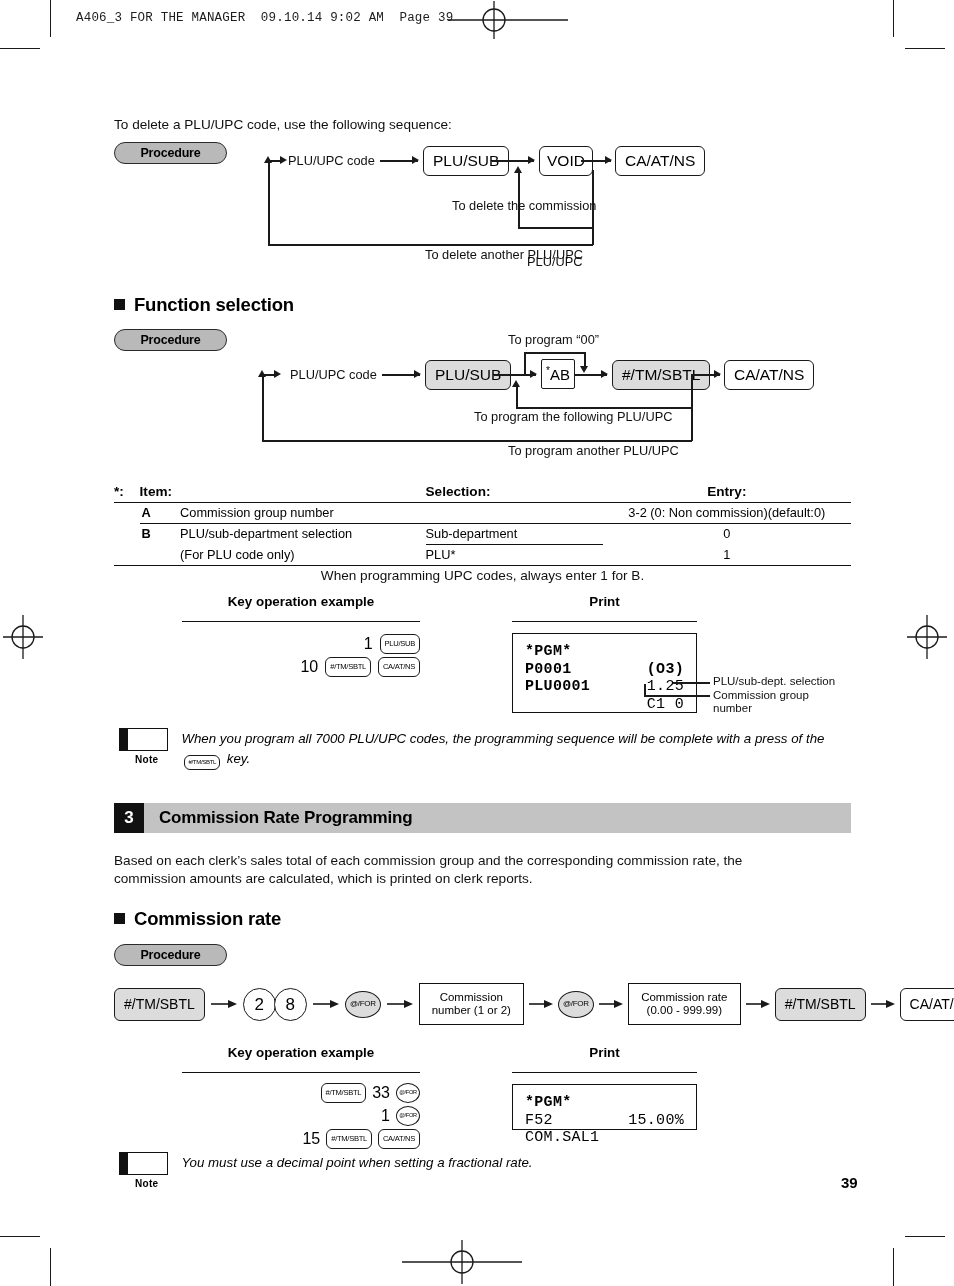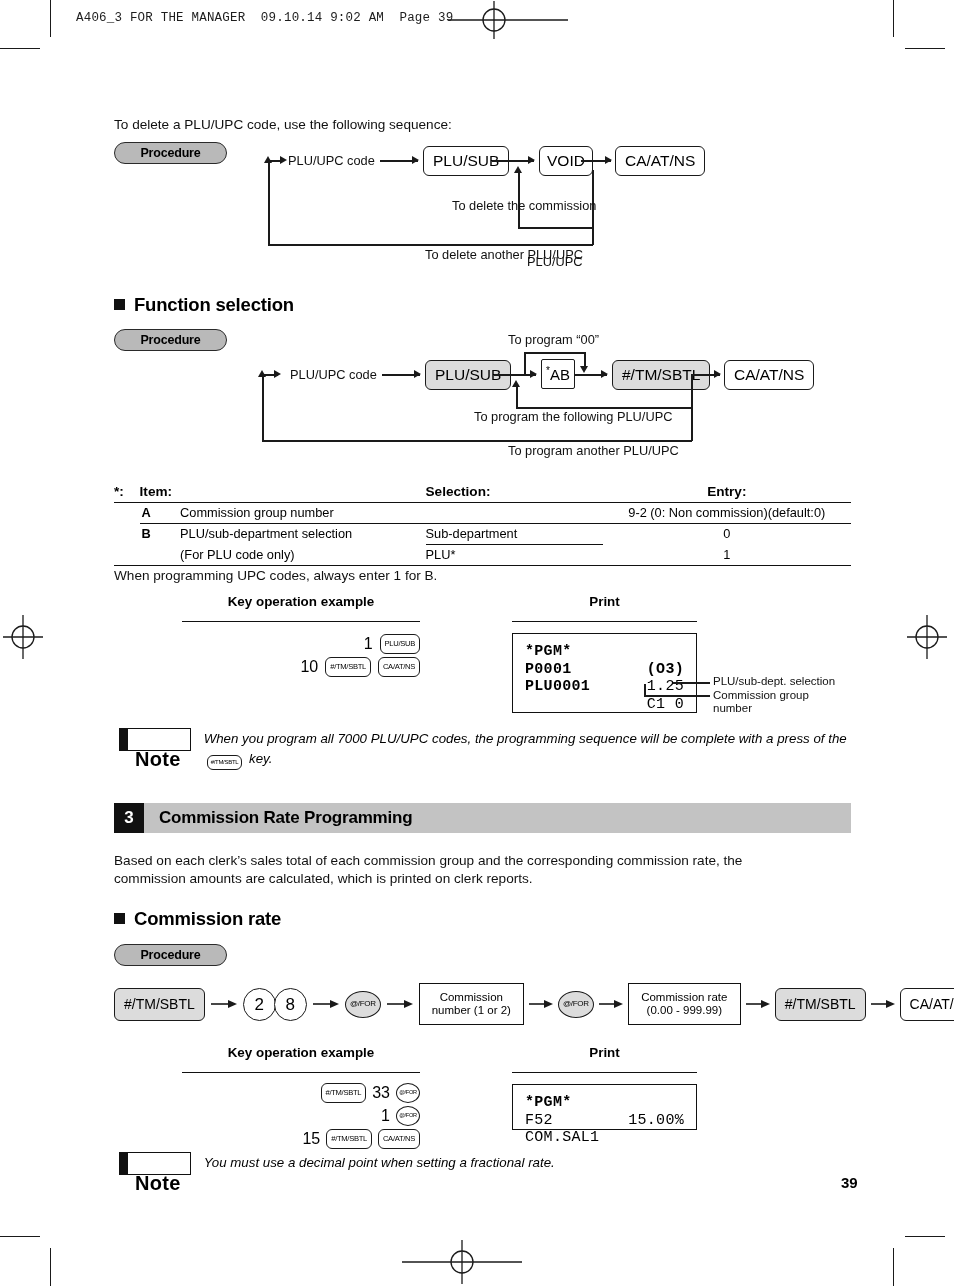--- a/index.html
+++ b/index.html
@@ -20,21 +20,21 @@
 
   
   .page-header {
     position:absolute; left:76px; top:11px;
     font-family:"Liberation Mono", monospace;
     font-size:12.5px; letter-spacing:.2px; color:#1d1d1d;
     white-space:pre;
   }
 
   
-  .body-text { font-size:13.6px; line-height:19px; color:#111; }
+  .body-text { font-size:13.6px; line-height:19px; color:#111;text-align:center; }
   .h-square {
     display:inline-block; width:11px; height:11px; background:#111;
     margin-right:9px; vertical-align:1px;
   }
   .section-h2 { font-size:18.5px; font-weight:bold; letter-spacing:-.2px; }
 
   
   .proc-pill {
     width:113px; height:22px; border-radius:11px;
     background:#b9b9b9; border:1.2px solid #2a2a2a;
@@ -112,21 +112,21 @@
   .pr-row { display:flex; justify-content:space-between; font-size:15px; line-height:17.5px; letter-spacing:.3px;}
   .pr-bold { font-weight:bold; }
 
   
   .note-badge {
     display:inline-flex; align-items:center;
     border:1.6px solid #111; height:23px; padding:0 9px 0 0;
     background:#fff;
   }
   .note-badge .bar { width:8px; height:23px; background:#111; margin-right:7px; }
-  .note-badge .txt { font-size:20px; font-weight:bold; letter-spacing:.3px;margin-top:40px; }
+  .note-badge .txt { font-size:10px; font-weight:bold; letter-spacing:.3px;margin-top:40px; }
   .note-text { font-size:13.3px; font-style:italic; line-height:20px; }
 
   
   .secbar { display:flex; align-items:stretch; height:30px; width:737px; }
   .secbar .num {
     width:30px; background:#111; color:#fff;
     display:flex; align-items:center; justify-content:center;
     font-size:17px; font-weight:bold;
   }
   .secbar .ttl {
@@ -284,21 +284,21 @@
         <th style="width:180px; text-align:left;">Selection:</th>
         <th style="width:253px; text-align:center;">Entry:</th>
       </tr>
     </thead>
     <tbody>
       <tr class="rule">
         <td></td>
         <td class="rule" style="font-weight:bold; padding-left:2px;">A</td>
         <td class="rule" style="padding-left:8px;">Commission group number</td>
         <td class="rule"></td>
-        <td class="rule" style="text-align:center;">9-2 (0: Non commission)(default:0)</td>
+        <td class="rule" style="text-align:center;">3-2 (0: Non commission)(default:0)</td>
       </tr>
       <tr>
         <td></td>
         <td class="rule-thin" style="font-weight:bold; padding-left:2px;">B</td>
         <td class="rule-thin" style="padding-left:8px;">PLU/sub-department selection</td>
         <td class="rule-thin">Sub-department</td>
         <td class="rule-thin" style="text-align:center;">0</td>
       </tr>
       <tr>
         <td></td>

